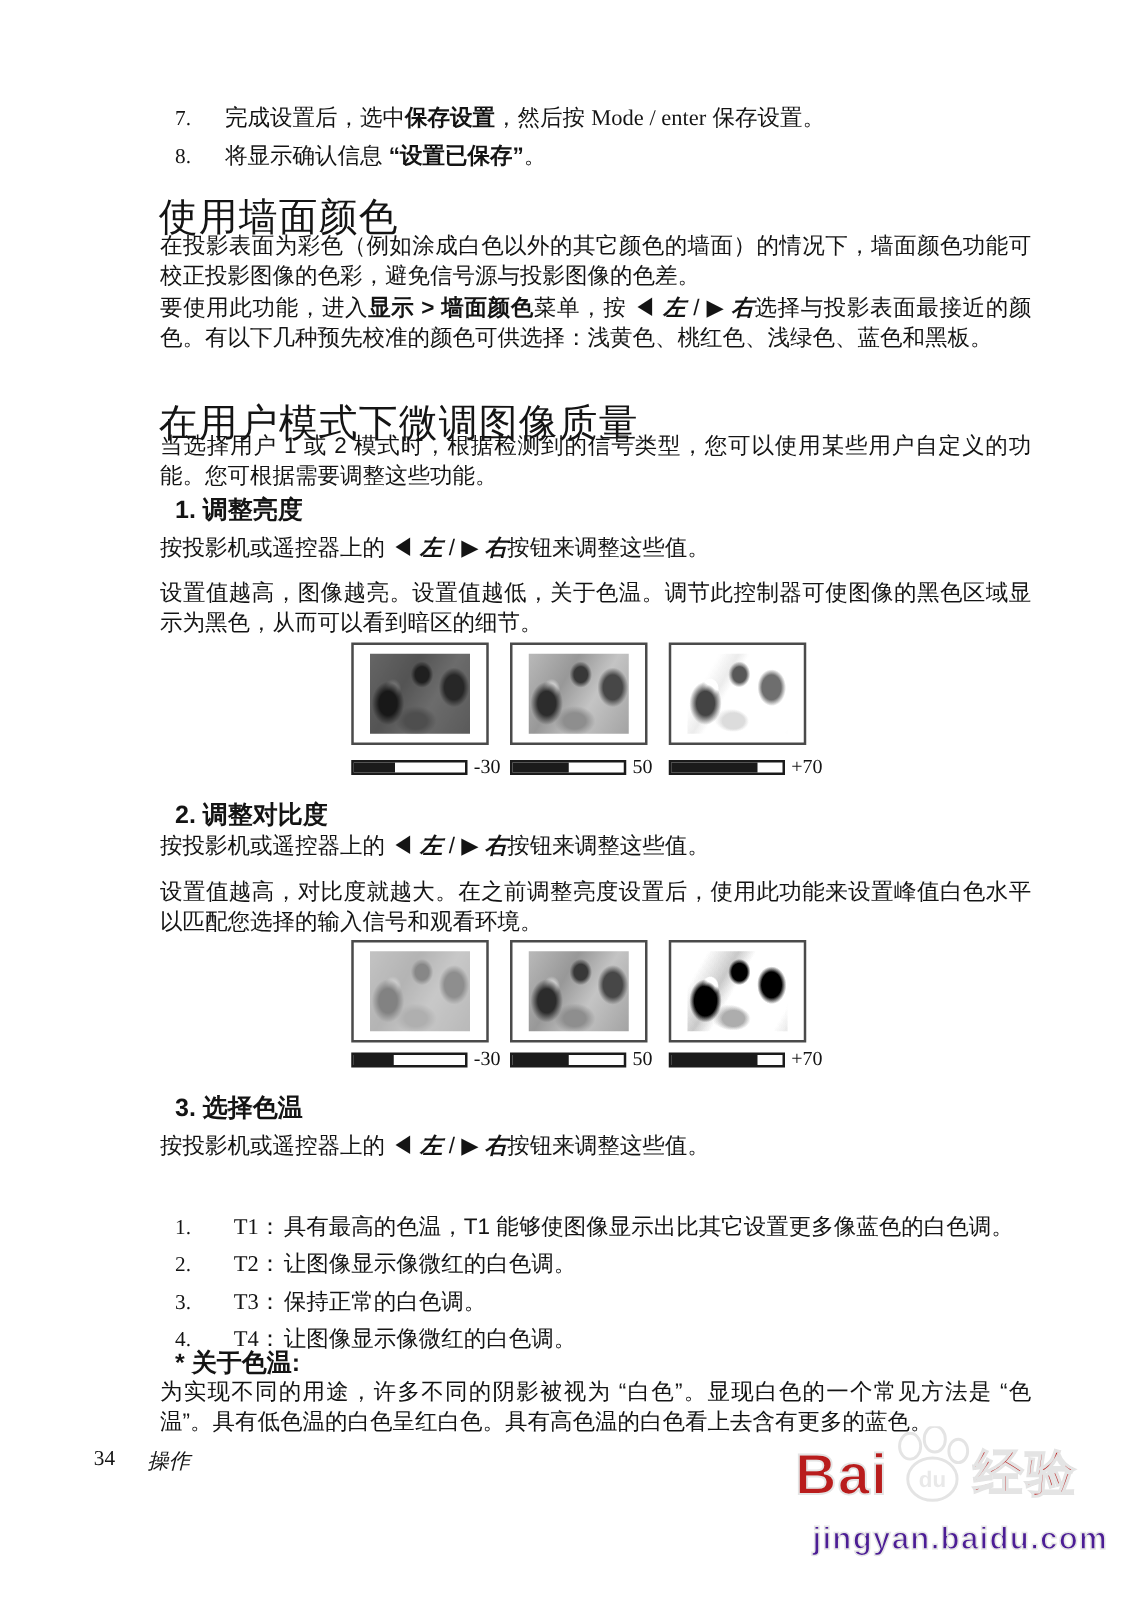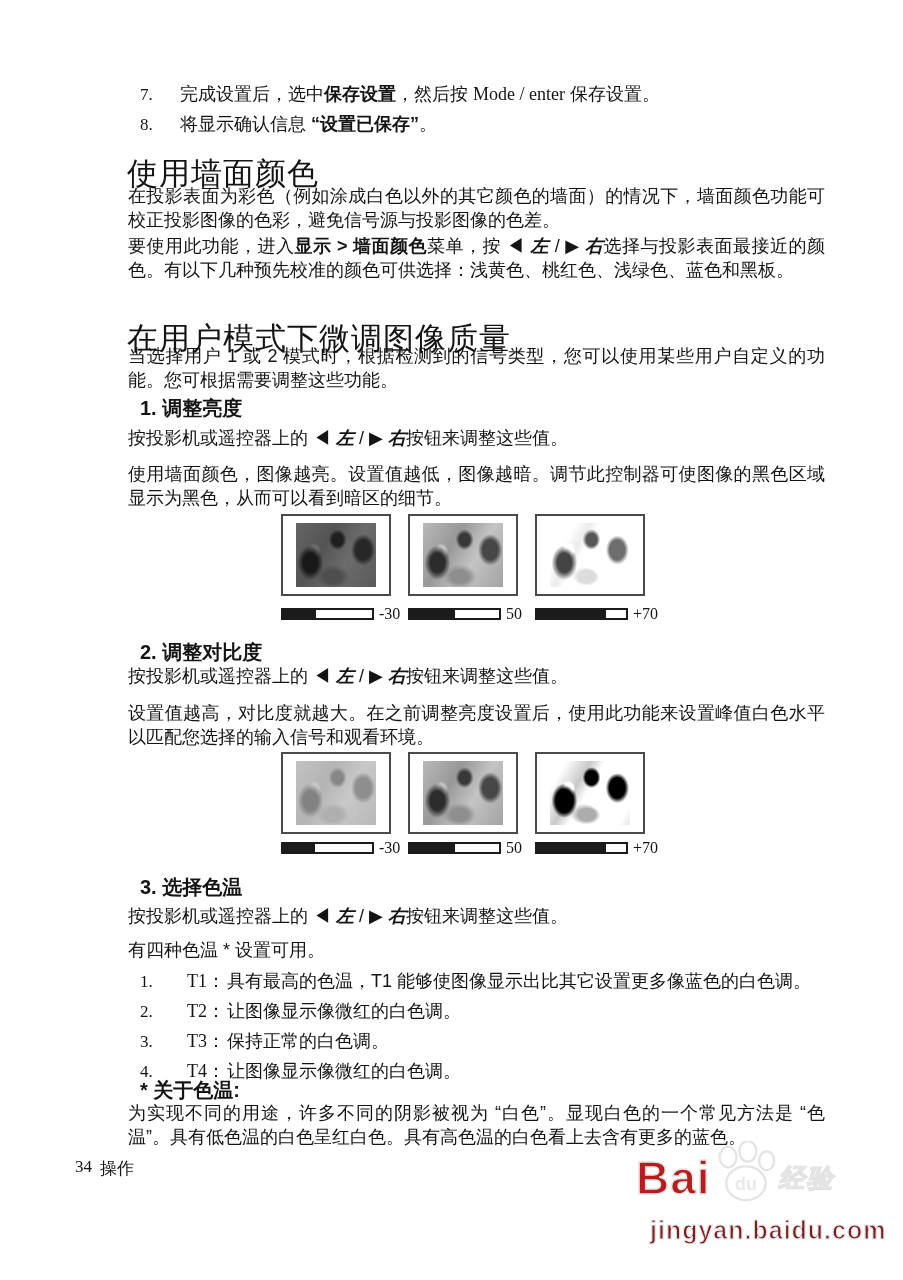--- a/index.html
+++ b/index.html
@@ -73,30 +73,30 @@
   .temp { display:flex; font-size:18px; line-height:21px; margin-bottom:9px; }
   .temp .num { width:47px; flex:0 0 47px; font-size:17px; }
   .temp .code { margin-right:2px; }
 
   .note-title { position:absolute; left:140px; top:1077px; margin:0; font-size:20px; font-weight:700; }
   .note-text { top:1101px; }
 
   
   .footer { position:absolute; left:75px; top:1157px; font-size:17px; display:flex; }
   .footer .pg { font-size:17px; }
-  .footer .lbl { margin-left:8px; }
+  .footer .lbl { margin-left:26px;font-style:italic; }
 
   
   .watermark { position:absolute; left:636px; top:1141px; }
   .wm-logo { display:flex; align-items:center; color:#b91c1c; font-weight:700;
              -webkit-text-stroke:1.5px #e4e4e4; }
   .wm-bai { font-size:46px; letter-spacing:1px; }
   .wm-paw { margin:0 2px 8px 2px; }
-  .wm-cn { font-size:26px; letter-spacing:2px;font-style:italic; -webkit-text-stroke:1.2px #e4e4e4; }
-  .wm-url { margin-top:1px; margin-left:14px; font-size:25px; font-weight:700; color:#7f1d1d;
+  .wm-cn { font-size:40px; letter-spacing:2px; -webkit-text-stroke:1.2px #e4e4e4; }
+  .wm-url { margin-top:1px; margin-left:14px; font-size:25px; font-weight:700; color:#4c1d95;
             -webkit-text-stroke:1.2px #e6e6e6; letter-spacing:1px; font-family:"Liberation Sans", sans-serif; }
 </style>
 </head>
 <body>
 
 <div class="page">
 
   <div class="steps">
     <div class="step">
       <span class="num serif">7.</span>
@@ -110,21 +110,21 @@
 
   <h1 class="h1 h1-wall">使用墙面颜色</h1>
   <p class="body p-wall1">在投影表面为彩色（例如涂成白色以外的其它颜色的墙面）的情况下，墙面颜色功能可校正投影图像的色彩，避免信号源与投影图像的色差。</p>
   <p class="body p-wall2"><span>要使用此功能，进入</span><b>显示 &gt; 墙面颜色</b><span>菜单，按 ◀ </span><span class="bi">左</span><span> / ▶ </span><span class="bi">右</span><span>选择与投影表面最接近的颜色。有以下几种预先校准的颜色可供选择：浅黄色、桃红色、浅绿色、蓝色和黑板。</span></p>
 
   <h1 class="h1 h1-finetune">在用户模式下微调图像质量</h1>
   <p class="body p-intro">当选择用户 1 或 2 模式时，根据检测到的信号类型，您可以使用某些用户自定义的功能。您可根据需要调整这些功能。</p>
 
   <h3 class="h3 h3-1">1. 调整亮度</h3>
   <p class="body press-1"><span>按投影机或遥控器上的 ◀ </span><span class="bi">左</span><span> / ▶ </span><span class="bi">右</span><span>按钮来调整这些值。</span></p>
-  <p class="body p-desc1">使用墙面颜色，图像越亮。设置值越低，图像越暗。调节此控制器可使图像的黑色区域显示为黑色，从而可以看到暗区的细节。</p>
+  <p class="body p-desc1">设置值越高，图像越亮。设置值越低，关于色温。调节此控制器可使图像的黑色区域显示为黑色，从而可以看到暗区的细节。</p>
 
   <div class="figrow figrow-1">
     <div class="figure">
       <div class="frame">
           <div class="photo ph-b-dark"></div>
         </div>
       <div class="barrow">
         <div class="bar">
             <div class="fill" style="width: 37%;"></div>
           </div>
@@ -190,21 +190,20 @@
         <div class="bar">
             <div class="fill" style="width: 78%;"></div>
           </div>
         <span class="barlabel serif">+70</span>
       </div>
     </div>
   </div>
 
   <h3 class="h3 h3-3">3. 选择色温</h3>
   <p class="body press-3"><span>按投影机或遥控器上的 ◀ </span><span class="bi">左</span><span> / ▶ </span><span class="bi">右</span><span>按钮来调整这些值。</span></p>
-  <p class="body p-desc3">有四种色温 * 设置可用。</p>
 
   <div class="temps">
     <div class="temp">
       <span class="num serif">1.</span>
       <span class="txt"><span class="serif code">T1：</span><span>具有最高的色温，T1 能够使图像显示出比其它设置更多像蓝色的白色调。</span></span>
     </div>
     <div class="temp">
       <span class="num serif">2.</span>
       <span class="txt"><span class="serif code">T2：</span><span>让图像显示像微红的白色调。</span></span>
     </div>

